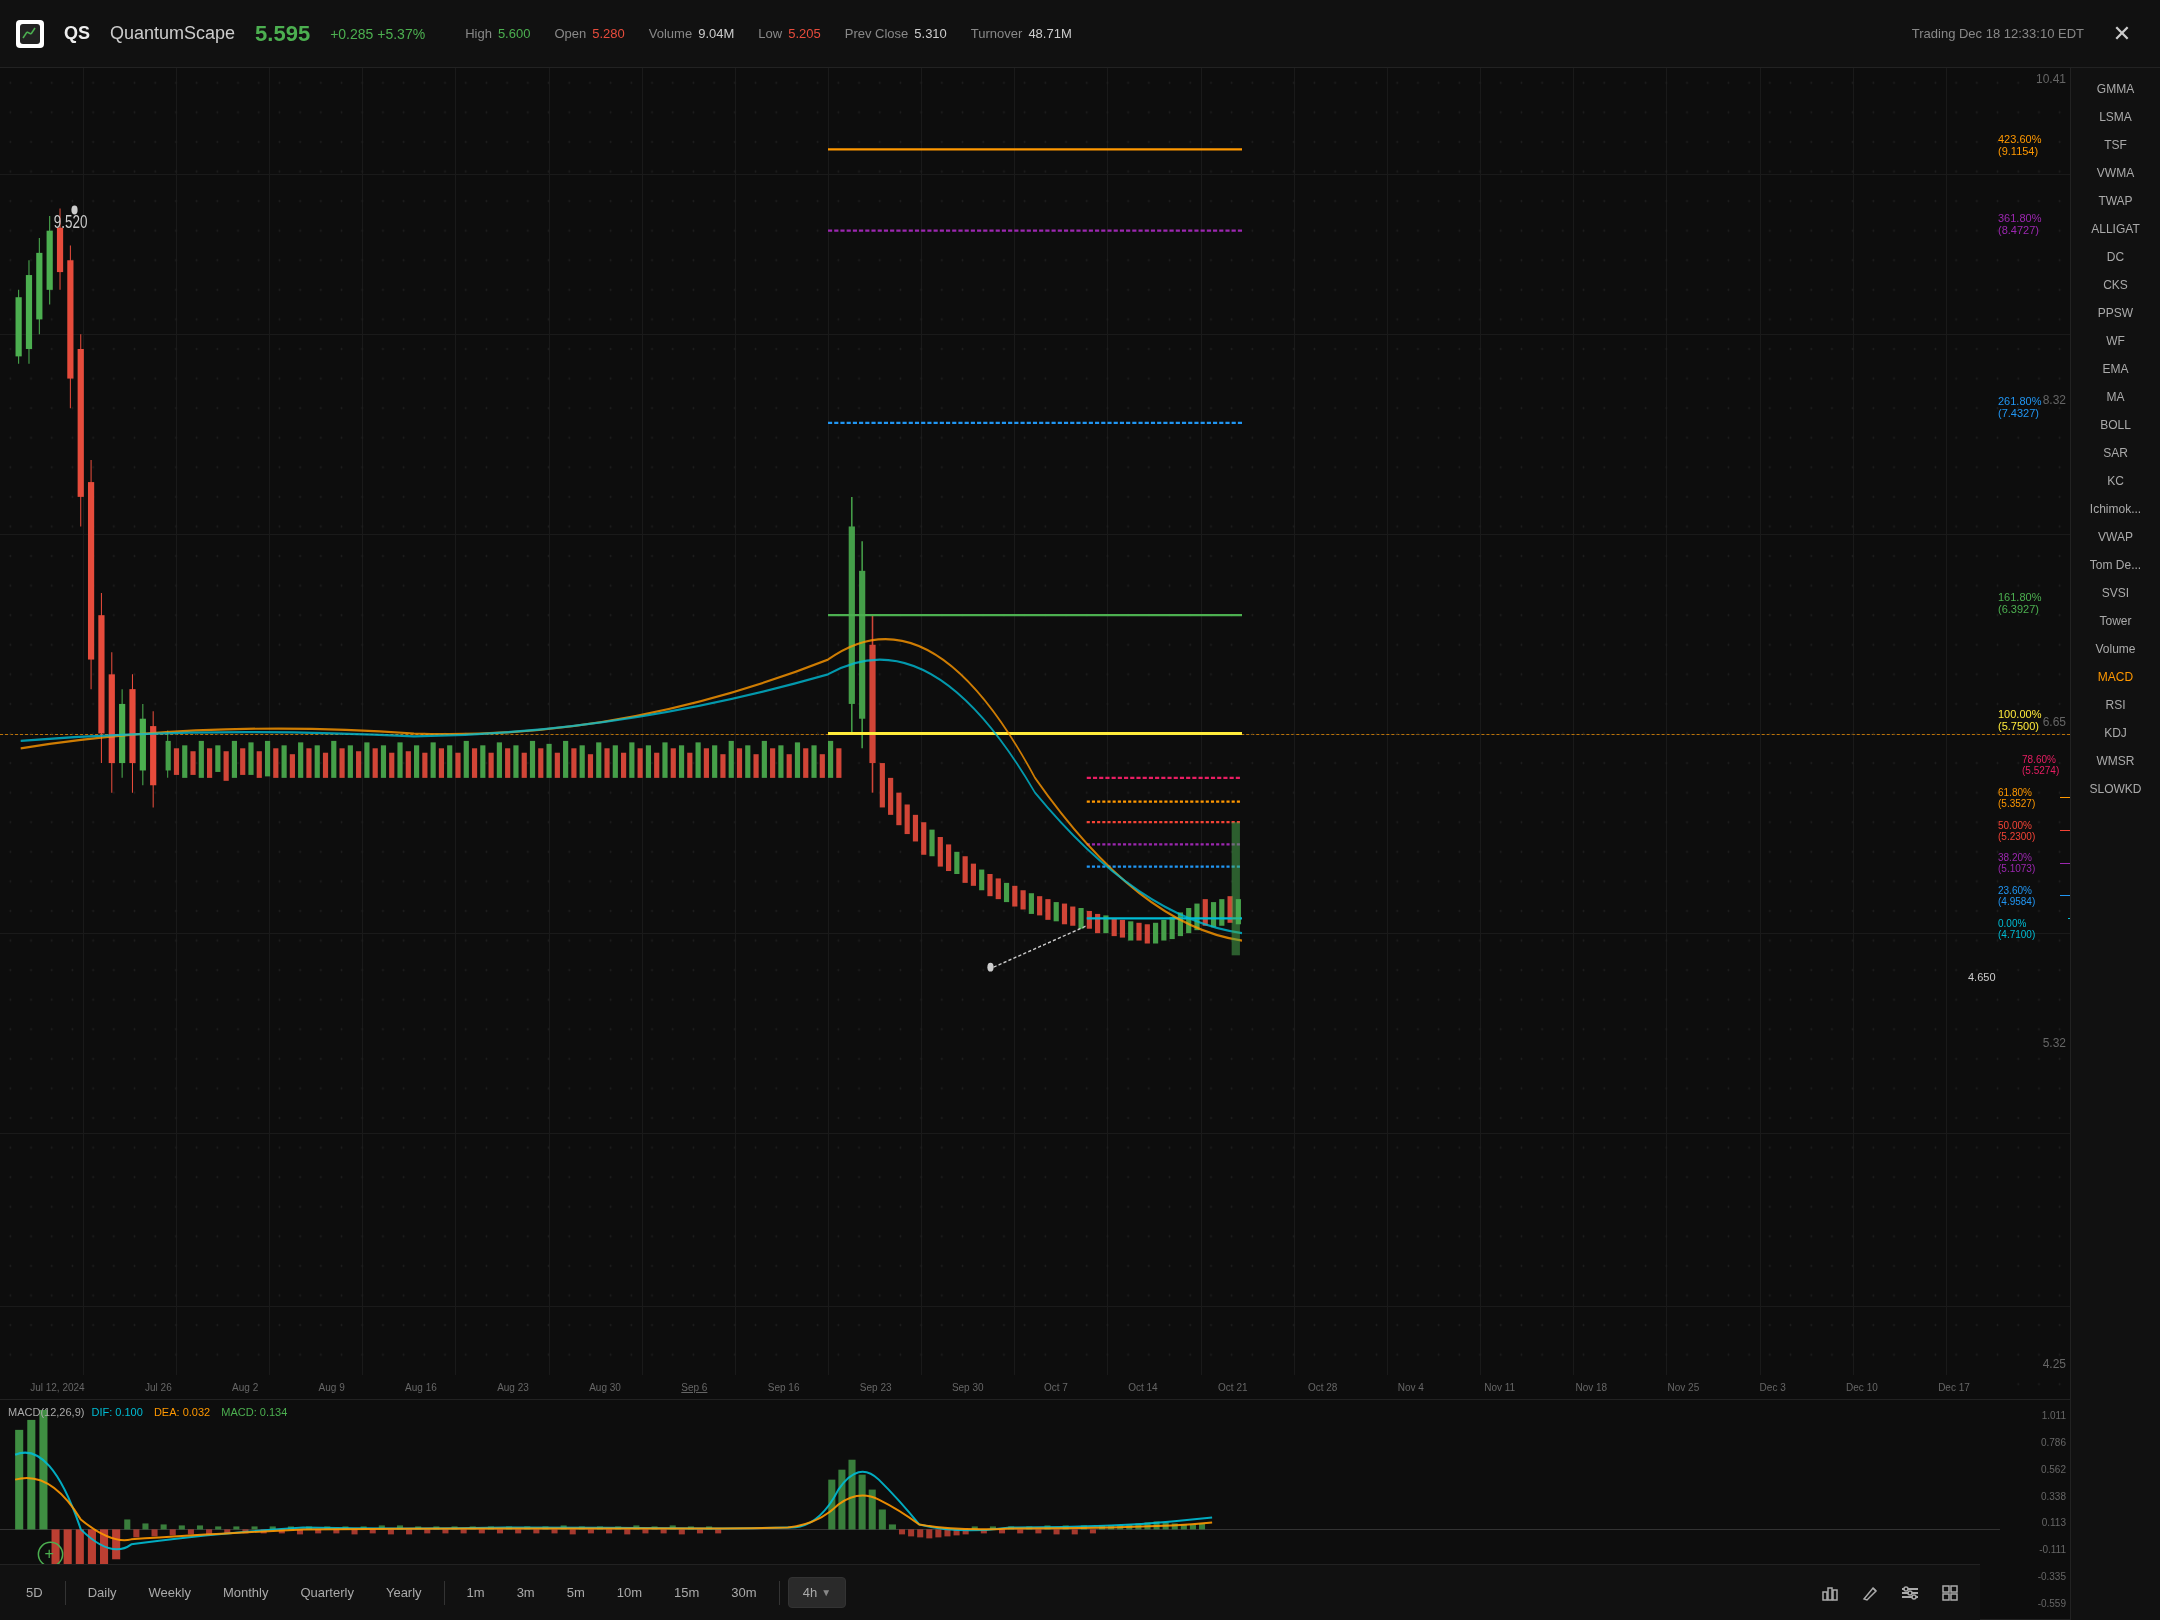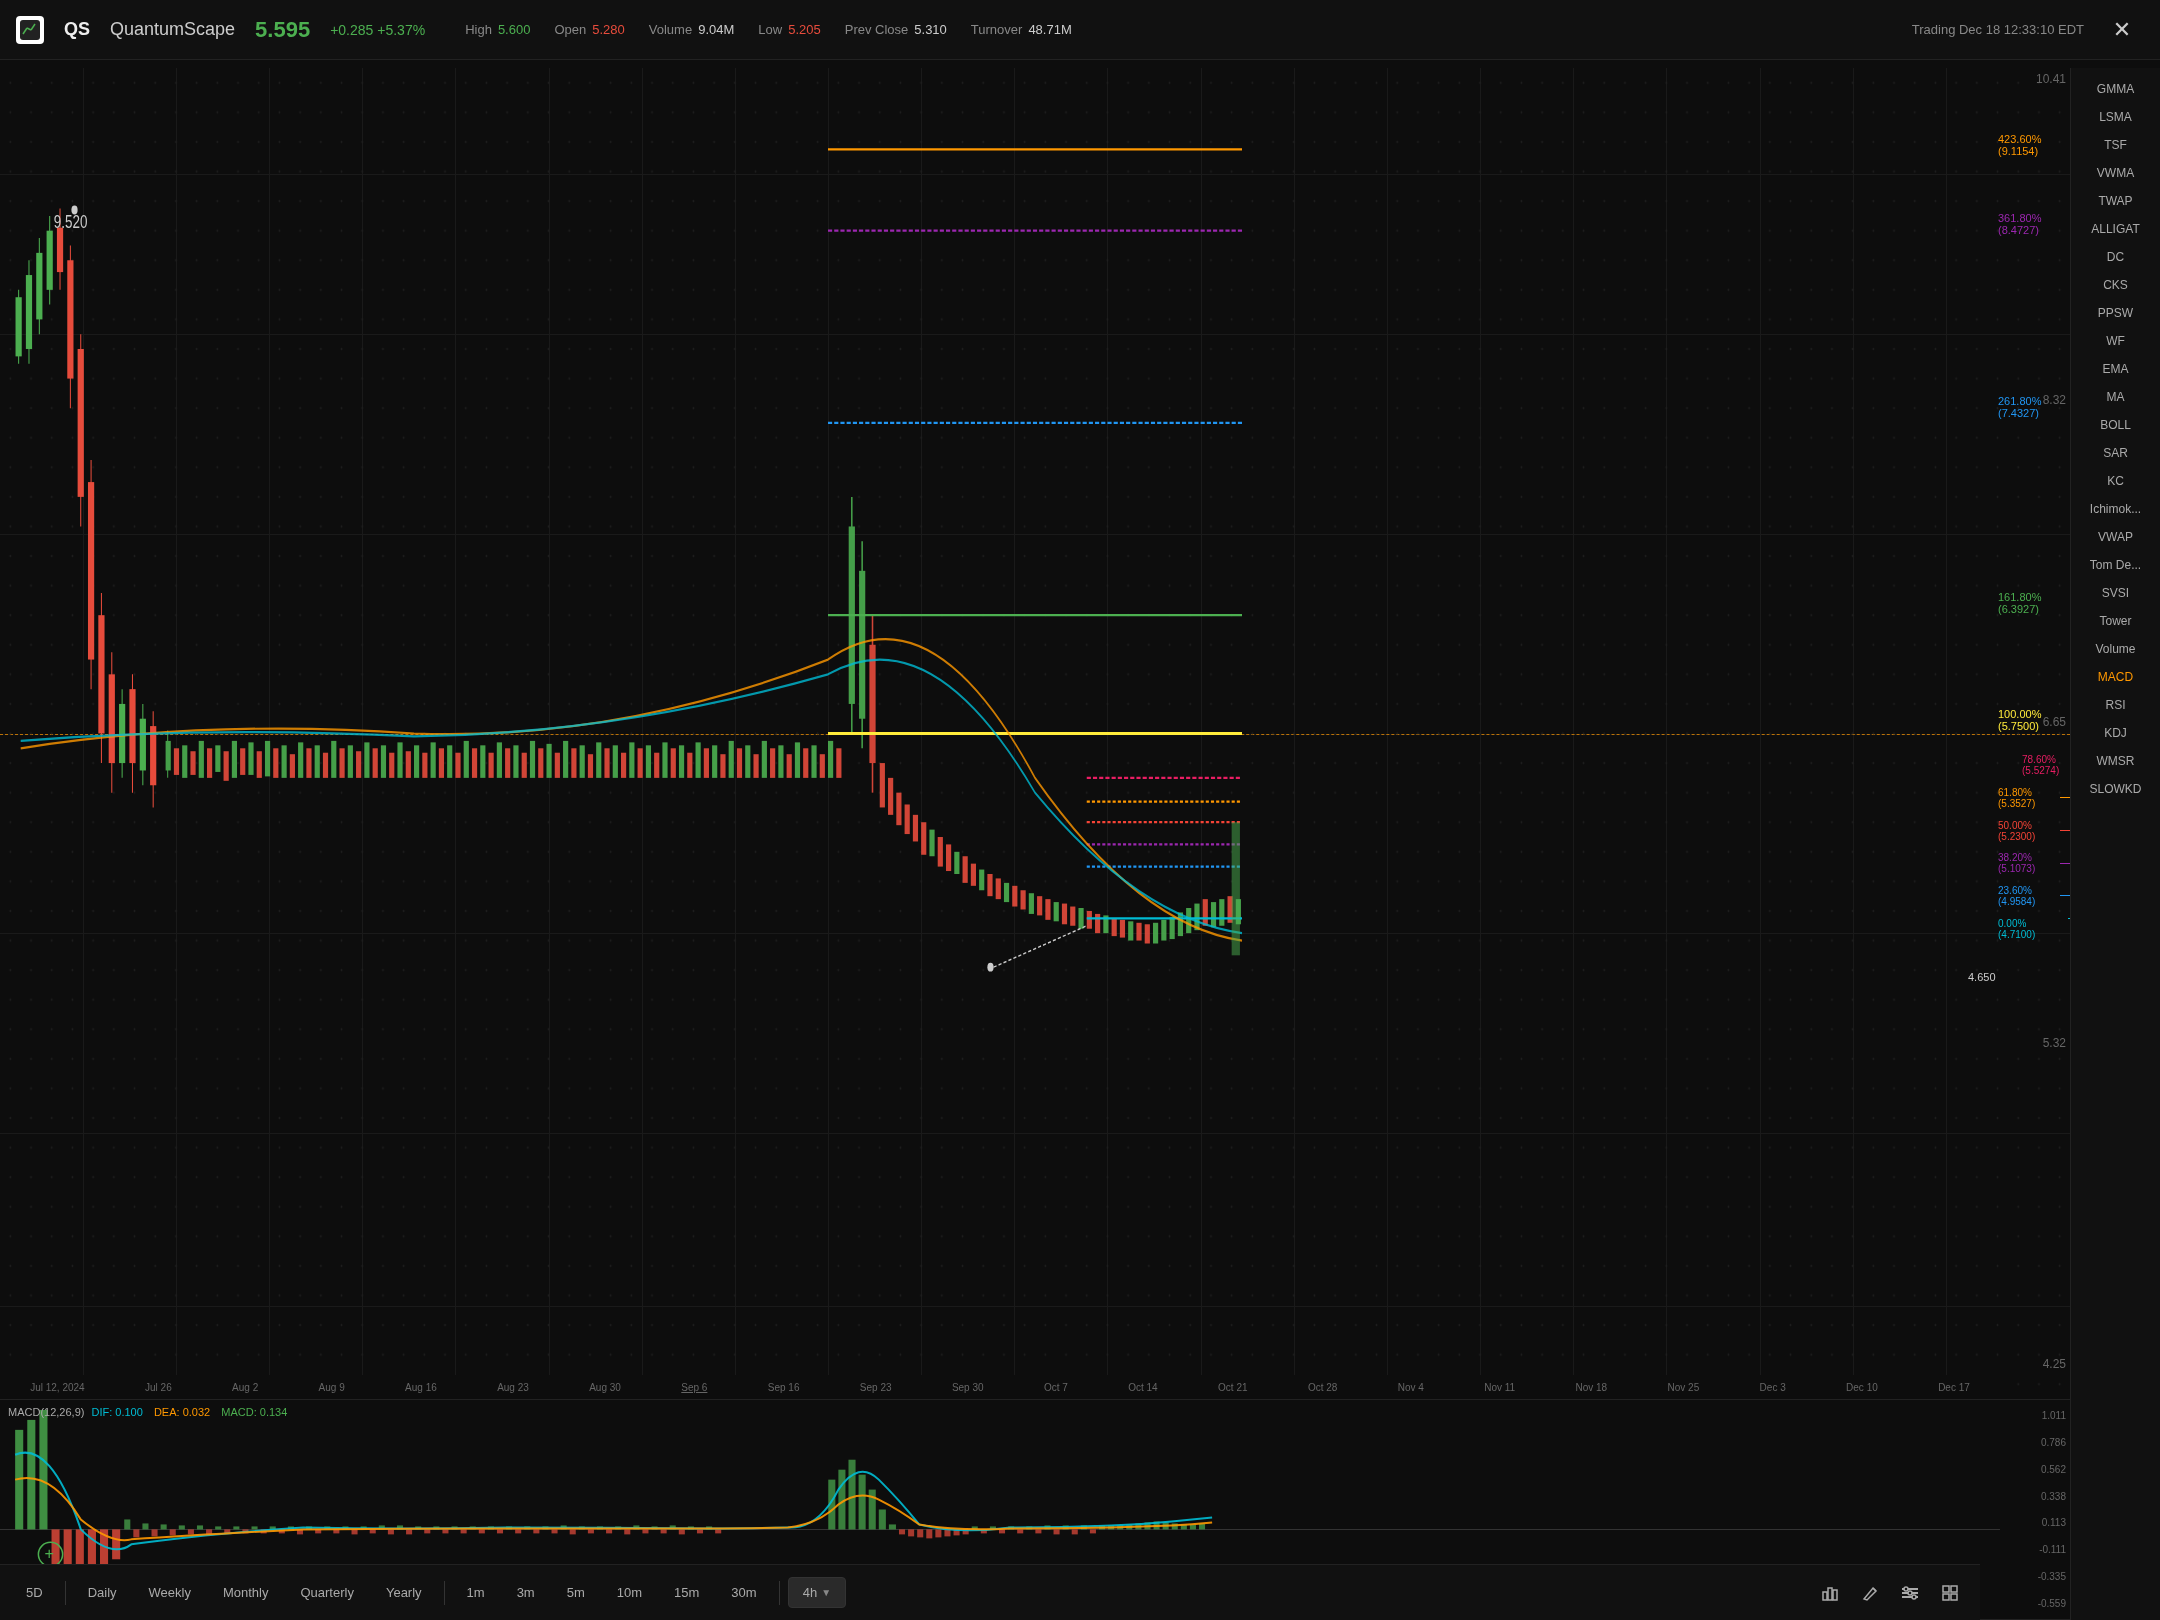--- a/index.html
+++ b/index.html
@@ -11,21 +11,21 @@
       width: 2160px;
       height: 1620px;
       overflow: hidden;
       position: relative;
     }
 
     
     .header {
       position: absolute;
       top: 0; left: 0; right: 0;
-      height: 60px;
+      height: 68px;
       background: #111;
       display: flex;
       align-items: center;
       padding: 0 16px;
       border-bottom: 1px solid #222;
       gap: 20px;
     }
     .header-logo {
       width: 28px; height: 28px;
       background: #fff;

